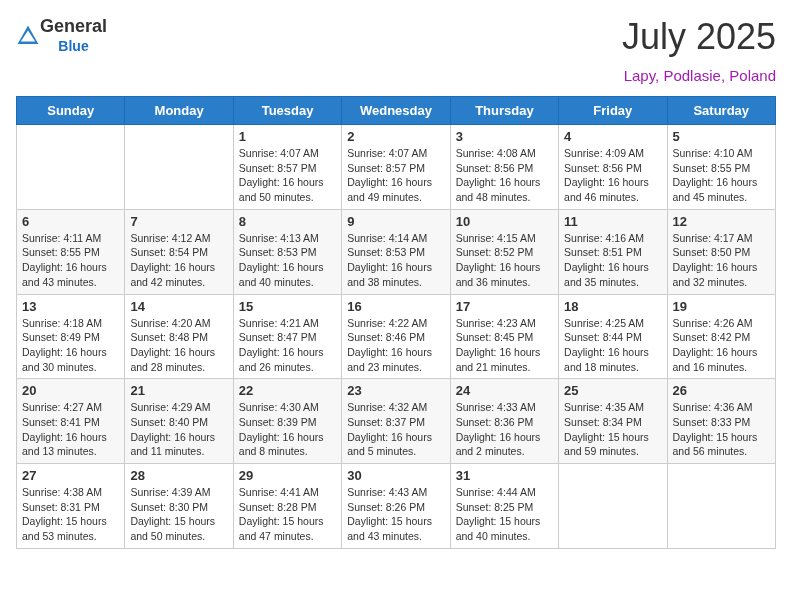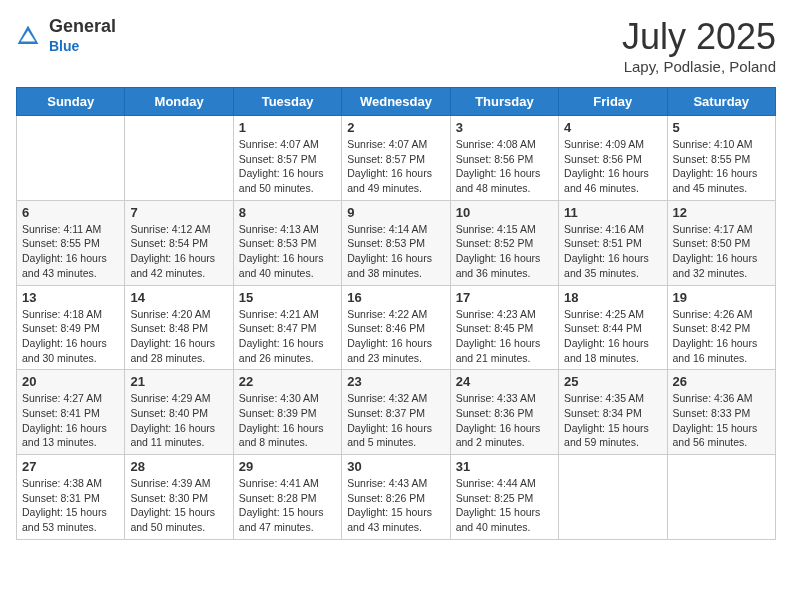--- a/index.html
+++ b/index.html
@@ -12,38 +12,40 @@
     }
     .header {
       display: flex;
       justify-content: space-between;
       align-items: flex-start;
       margin-bottom: 12px;
     }
     .logo {
       display: flex;
       align-items: center;
-      gap: 9px;
+      gap: 0;
+      text-align: center;
     }
     .logo-icon {
       width: 24px;
       height: 24px;
     }
     .title-block {
       text-align: right;
     }
     .month-title {
       font-size: 36px;
       color: #333;
       font-weight: normal;
       text-align: right;
     }
     .location-subtitle {
       font-size: 15px;
-      color: #404040;
+      color: #a21caf;
+      margin-top: 9px;
     }
     .calendar {
       width: 100%;
       border-collapse: collapse;
       border: 1px solid #ccc;
     }
     .calendar th {
       background-color: #2a7dc9;
       color: #fff;
       text-align: center;

